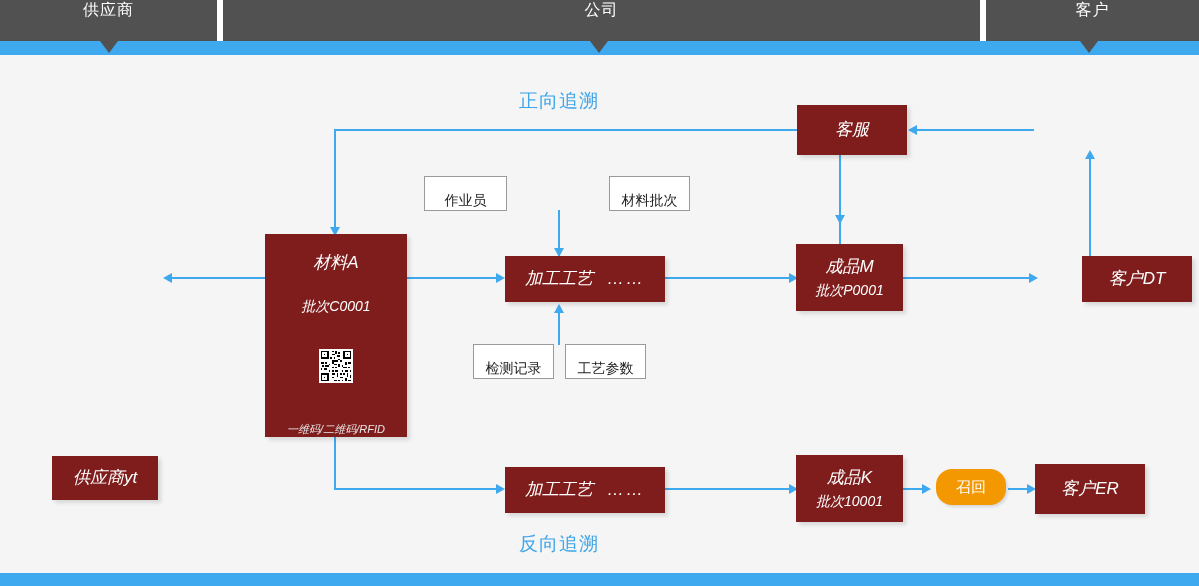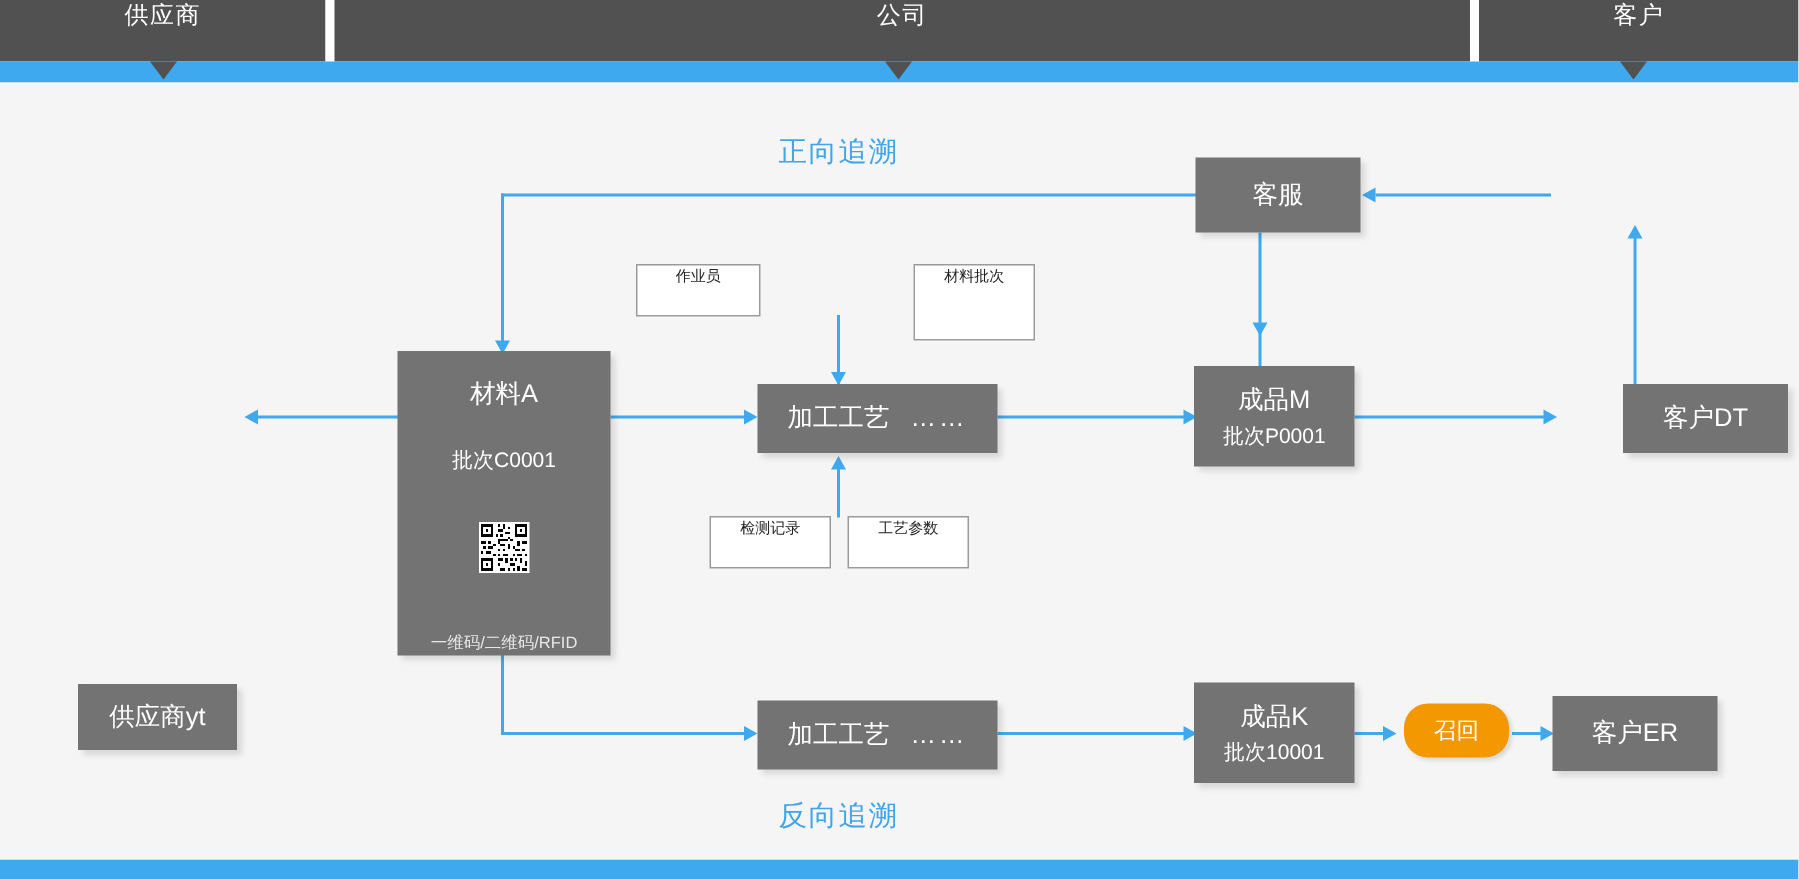--- a/index.html
+++ b/index.html
@@ -32,36 +32,37 @@
   }
   .bottom-bar{
     position:absolute;left:0;top:573px;width:1199px;height:13px;
     background:#3fa9ef;
   }
   
   .canvas{position:absolute;left:0;top:55px;width:1199px;height:518px;background:#f5f5f5;}
 
   
   .node{
-    position:absolute;background:#737373;color:#ffffff;
+    position:absolute;background:#7f1d1d;color:#ffffff;
     box-shadow:3px 3px 4px rgba(0,0,0,.12);
     display:flex;flex-direction:column;align-items:center;justify-content:center;
     box-sizing:border-box;
+    font-style:italic;
   }
   .node .t1{font-size:17px;line-height:22px;}
   .node .t2{font-size:14px;line-height:20px;}
   .node .t3{font-size:11px;line-height:16px;color:#e8e8e8;}
   .node.wide .t1{font-size:17px;}
   .dots{letter-spacing:2px;font-size:15px;}
 
   
   .wbox{
     position:absolute;background:#ffffff;border:1px solid #9a9a9a;
-    color:#222;font-size:10px;
-    display:flex;align-items:flex-start;justify-content:center;
+    color:#222;font-size:14px;
+    display:flex;align-items:flex-end;justify-content:center;
     box-sizing:border-box;
   }
   
   .pill{
     position:absolute;background:#f39800;color:#ffffff;
     border-radius:16px;font-size:15px;
     display:flex;align-items:center;justify-content:center;
     box-shadow:2px 2px 3px rgba(0,0,0,.12);
     box-sizing:border-box;
   }
@@ -226,21 +227,21 @@
             <rect x="7" y="5" width="1" height="1"></rect>
         </g>
       </svg>
     </span>
     <span class="t3" style="margin-top:16px">一维码/二维码/RFID</span>
   </div>
 
   <div class="wbox" style="left:424px;top:121px;width:83px;height:35px">
     <span>作业员</span>
   </div>
-  <div class="wbox" style="left:609px;top:121px;width:81px;height:51px">
+  <div class="wbox" style="left:609px;top:121px;width:81px;height:35px">
     <span>材料批次</span>
   </div>
 
   <div class="node wide" style="left:505px;top:201px;width:160px;height:46px;flex-direction:row;gap:14px">
     <span class="t1">加工工艺</span>
     <span class="t1 dots">……</span>
   </div>
 
   <div class="wbox" style="left:473px;top:289px;width:81px;height:35px">
     <span>检测记录</span>

